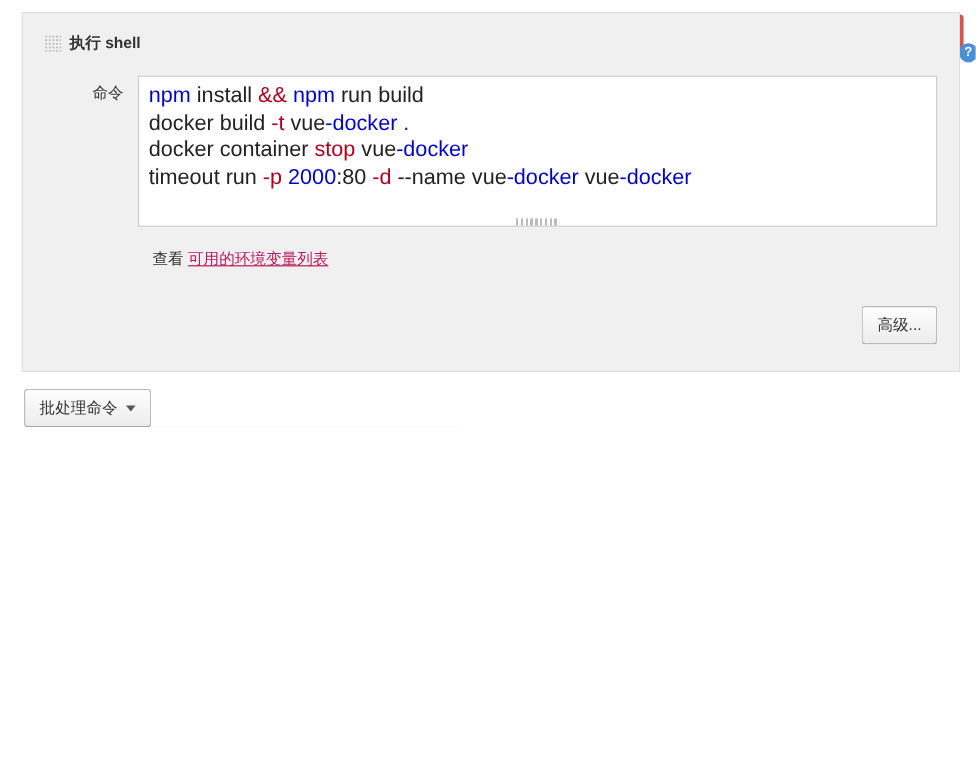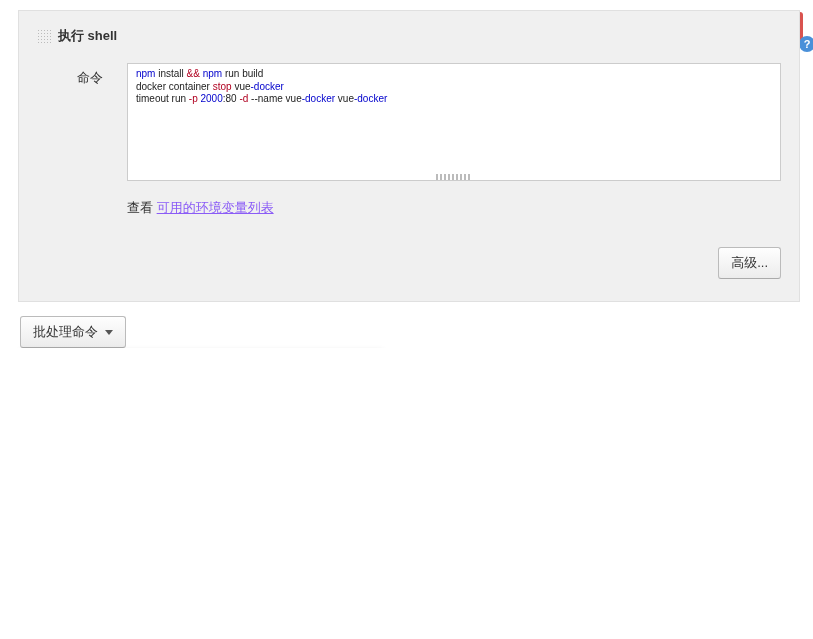--- a/index.html
+++ b/index.html
@@ -49,49 +49,49 @@
     font-weight: bold;
     color: #333;
     margin-bottom: 18px;
   }
   .drag-handle {
     width: 14px; height: 14px;
     background-image: radial-gradient(#bbb 1px, transparent 1px);
     background-size: 3px 3px;
     background-position: 0 0;
   }
-  .row { display: flex; gap: 16px; margin-left: 40px; }
+  .row { display: flex; gap: 4px; margin-left: 40px; }
   .row-label { width: 34px; flex: 0 0 34px; padding-top: 6px; }
   .cmd-box {
     flex: 1;
     background: #fff;
     border: 1px solid #ccc;
     padding: 4px 8px 30px 8px;
     font-family: Arial, sans-serif;
-    font-size: 10px;
+    font-size: 18px;
     line-height: 1.25;
     position: relative;
     min-height: 118px;
   }
   .cmd-box .resize-h {
     position: absolute;
     bottom: 0; left: 50%;
     transform: translateX(-50%);
     width: 36px; height: 6px;
     background: repeating-linear-gradient(90deg,#bbb 0 2px, transparent 2px 4px);
   }
   .tok-blue { color: #0000cc; }
   .tok-red  { color: #b00020; }
   .tok-txt  { color: #222; }
   .sub-row {
     margin-left: 90px;
     margin-top: 18px;
     font-size: 13px;
   }
-  .sub-row a { color: #8b5cf6; }
+  .sub-row a { color: #be185d; }
   .adv-row { text-align: right; margin-top: 30px; }
   .btn {
     display: inline-flex;
     align-items: center;
     gap: 4px;
     background: linear-gradient(#fefefe,#ececec);
     border: 1px solid #bbb;
     border-bottom-color: #aaa;
     border-radius: 3px;
     padding: 6px 12px;
@@ -147,20 +147,21 @@
   <div class="gray-section">
     <div class="section-title">
       <span class="drag-handle"></span>
       <span>执行 shell</span>
     </div>
 
     <div class="row">
       <div class="row-label">命令</div>
       <div class="cmd-box" id="cmd-box">
         <div><span class="tok-blue">npm</span><span class="tok-txt"> install </span><span class="tok-red">&amp;&amp;</span><span class="tok-txt"> </span><span class="tok-blue">npm</span><span class="tok-txt"> run build</span></div>
+          <div><span class="tok-txt">docker build </span><span class="tok-red">-t</span><span class="tok-txt"> vue</span><span class="tok-blue">-docker</span><span class="tok-txt"> .</span></div>
           <div><span class="tok-txt">docker container </span><span class="tok-red">stop</span><span class="tok-txt"> vue</span><span class="tok-blue">-docker</span></div>
           <div><span class="tok-txt">timeout run </span><span class="tok-red">-p</span><span class="tok-txt"> </span><span class="tok-blue">2000</span><span class="tok-txt">:80 </span><span class="tok-red">-d</span><span class="tok-txt"> --name vue</span><span class="tok-blue">-docker</span><span class="tok-txt"> vue</span><span class="tok-blue">-docker</span></div>
           <div class="resize-h"></div>
       </div>
     </div>
 
     <div class="sub-row">
       <span>查看 </span><a href="#">可用的环境变量列表</a>
     </div>
 

